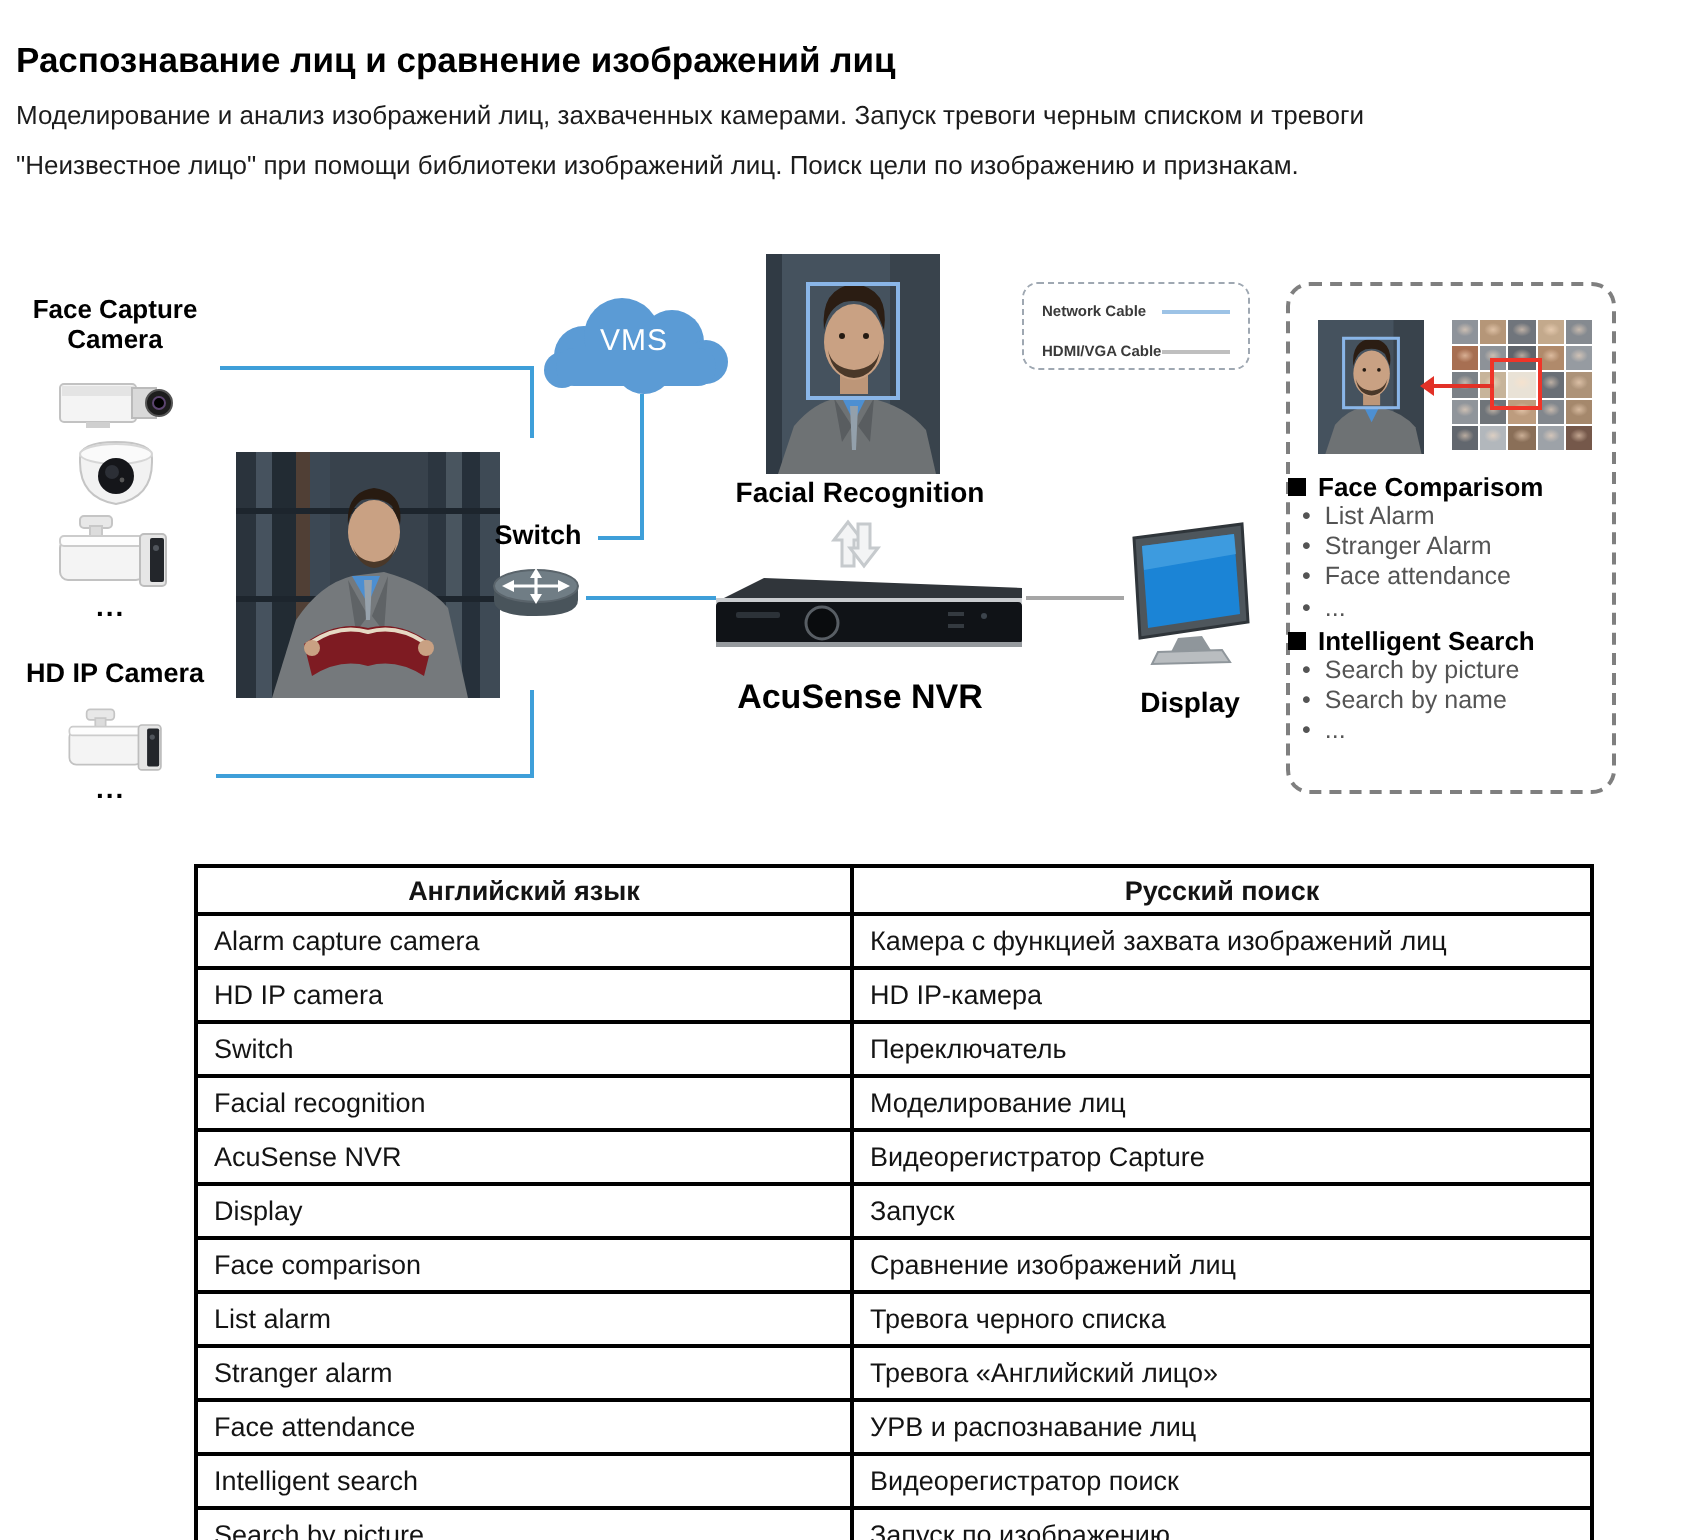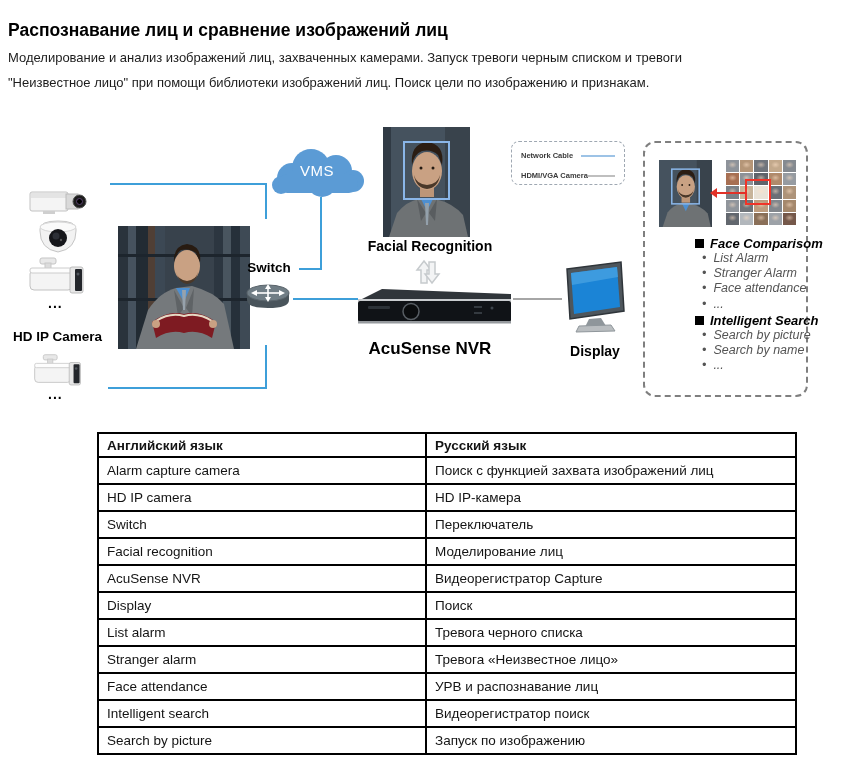--- a/index.html
+++ b/index.html
@@ -30,54 +30,58 @@
 
   
   .legend{left:511px;top:127px;width:114px;height:44px;border:1px dashed #9fa8b2;border-radius:8px;
           box-sizing:border-box;padding:6px 9px 0 9px;}
   .leg-row{display:flex;align-items:center;justify-content:space-between;height:15px;}
   .leg-txt{font-size:7.5px;font-weight:bold;color:#3a3a3a;white-space:nowrap;}
   .leg-line{width:34px;height:2px;}
 
   
   .feature-box{left:643px;top:127px;width:165px;height:256px;border:2px dashed #7f7f7f;border-radius:12px;box-sizing:border-box;}
-  .features{left:695px;top:221px;width:150px;font-style:italic;}
+  .features{left:644px;top:221px;width:150px;}
   .feat-title{display:flex;align-items:center;gap:6px;font-size:13px;font-weight:bold;line-height:15px;margin-top:1px;}
   .sq{display:inline-block;width:9px;height:9px;background:#000;flex:0 0 auto;}
   .feat-item{display:flex;gap:7px;padding-left:7px;font-size:12.5px;color:#545454;line-height:15.2px;}
   .feat-item .dot{flex:0 0 auto;}
 
   
   .face-grid{left:726px;top:146px;width:70px;height:65px;display:grid;
              grid-template-columns:repeat(5,1fr);grid-template-rows:repeat(5,1fr);gap:1px;background:#fff;}
   .face-grid .cell{background:
       radial-gradient(ellipse 55% 45% at 50% 40%, rgba(255,226,200,.55), rgba(255,226,200,0) 62%),
       var(--t,#999);}
   .red-box{left:745px;top:165px;width:26px;height:26px;border:2px solid #f03428;box-sizing:border-box;}
   .red-line{left:716px;top:178px;width:31px;height:2px;background:#e23127;}
   .red-head{left:710px;top:174px;width:0;height:0;border-top:5px solid transparent;border-bottom:5px solid transparent;border-right:7px solid #e23127;}
 
   
   .tbl-wrap{left:97px;top:418px;}
   table.translate{border-collapse:collapse;table-layout:fixed;width:698px;}
   table.translate th,table.translate td{border:2px solid #000;box-sizing:border-box;
       padding:0 8px;font-size:13.5px;text-align:left;vertical-align:middle;color:#141414;}
-  table.translate th{height:24px;font-weight:bold;}
+  table.translate th{height:24px;font-weight:bold;text-align:center;}
   table.translate td{height:27px;font-weight:normal;}
   .bottom-bar{left:95px;top:766px;width:702px;height:4px;background:#000;}
 </style>
 </head>
 <body>
 
 <div class="page">
 
   <div class="abs doc-title">Распознавание лиц и сравнение изображений лиц</div>
   <div class="abs doc-p p1">Моделирование и анализ изображений лиц, захваченных камерами. Запуск тревоги черным списком и тревоги</div>
   <div class="abs doc-p p2">"Неизвестное лицо" при помощи библиотеки изображений лиц. Поиск цели по изображению и признакам.</div>
 
+  <div class="abs lbl fc-label">
+    <div>Face Capture</div>
+    <div>Camera</div>
+  </div>
   <div class="abs lbl hdip-label">HD IP Camera</div>
   <div class="abs dots" style="left:48px;top:281px;">...</div>
   <div class="abs dots" style="left:48px;top:372px;">...</div>
 
   <svg class="abs" style="left:29px;top:171px;" width="58" height="31" viewBox="0 0 58 31">
     <rect x="1" y="7" width="38" height="19" rx="2" fill="#f4f4f4" stroke="#c2c2c2"></rect>
     <rect x="2" y="8" width="36" height="5" fill="#e4e4e4"></rect>
     <rect x="37" y="9" width="12" height="15" fill="#d9d9d9" stroke="#bbb"></rect>
     <circle cx="50.5" cy="16.5" r="6.5" fill="#1d1d1d" stroke="#555"></circle>
     <circle cx="50.5" cy="16.5" r="3" fill="#000" stroke="#5c4470"></circle>
@@ -215,21 +219,21 @@
     <path d="M20,67 L52,66 L56,72 L17,73 Z" fill="#b9bdc0" stroke="#8f969b"></path>
   </svg>
   <div class="abs lbl display-label">Display</div>
 
   <div class="abs legend">
     <div class="leg-row">
       <span class="leg-txt">Network Cable</span>
       <span class="leg-line" style="background:#9DC3E6;"></span>
     </div>
     <div class="leg-row" style="margin-top:5px;">
-      <span class="leg-txt">HDMI/VGA Camera</span>
+      <span class="leg-txt">HDMI/VGA Cable</span>
       <span class="leg-line" style="background:#BFBFBF;"></span>
     </div>
   </div>
 
   <div class="abs feature-box"></div>
   <svg class="abs" style="left:658px;top:146px;" width="55" height="67" viewBox="0 0 87 110">
     <rect width="87" height="110" fill="#45525e"></rect>
     <rect x="62" width="25" height="110" fill="#39434c"></rect>
     <path d="M6,110 L14,86 Q24,74 36,72 L52,72 Q70,76 80,88 L85,110 Z" fill="#6e7274"></path>
     <path d="M38,72 L44,84 L50,72 Z" fill="#4d8fd1"></path>
@@ -312,55 +316,59 @@
 
   <div class="abs tbl-wrap">
     <table class="translate">
       <colgroup>
           <col style="width:328px;">
           <col style="width:370px;">
         </colgroup>
       <thead>
         <tr>
           <th>Английский язык</th>
-          <th>Русский язык</th>
+          <th>Русский поиск</th>
         </tr>
       </thead>
       <tbody>
           <tr>
             <td>Alarm capture camera</td>
-            <td>Поиск с функцией захвата изображений лиц</td>
+            <td>Камера с функцией захвата изображений лиц</td>
           </tr>
           <tr>
             <td>HD IP camera</td>
             <td>HD IP-камера</td>
           </tr>
           <tr>
             <td>Switch</td>
             <td>Переключатель</td>
           </tr>
           <tr>
             <td>Facial recognition</td>
             <td>Моделирование лиц</td>
           </tr>
           <tr>
             <td>AcuSense NVR</td>
             <td>Видеорегистратор Capture</td>
           </tr>
           <tr>
             <td>Display</td>
-            <td>Поиск</td>
+            <td>Запуск</td>
+          </tr>
+          <tr>
+            <td>Face comparison</td>
+            <td>Сравнение изображений лиц</td>
           </tr>
           <tr>
             <td>List alarm</td>
             <td>Тревога черного списка</td>
           </tr>
           <tr>
             <td>Stranger alarm</td>
-            <td>Тревога «Неизвестное лицо»</td>
+            <td>Тревога «Английский лицо»</td>
           </tr>
           <tr>
             <td>Face attendance</td>
             <td>УРВ и распознавание лиц</td>
           </tr>
           <tr>
             <td>Intelligent search</td>
             <td>Видеорегистратор поиск</td>
           </tr>
           <tr>

